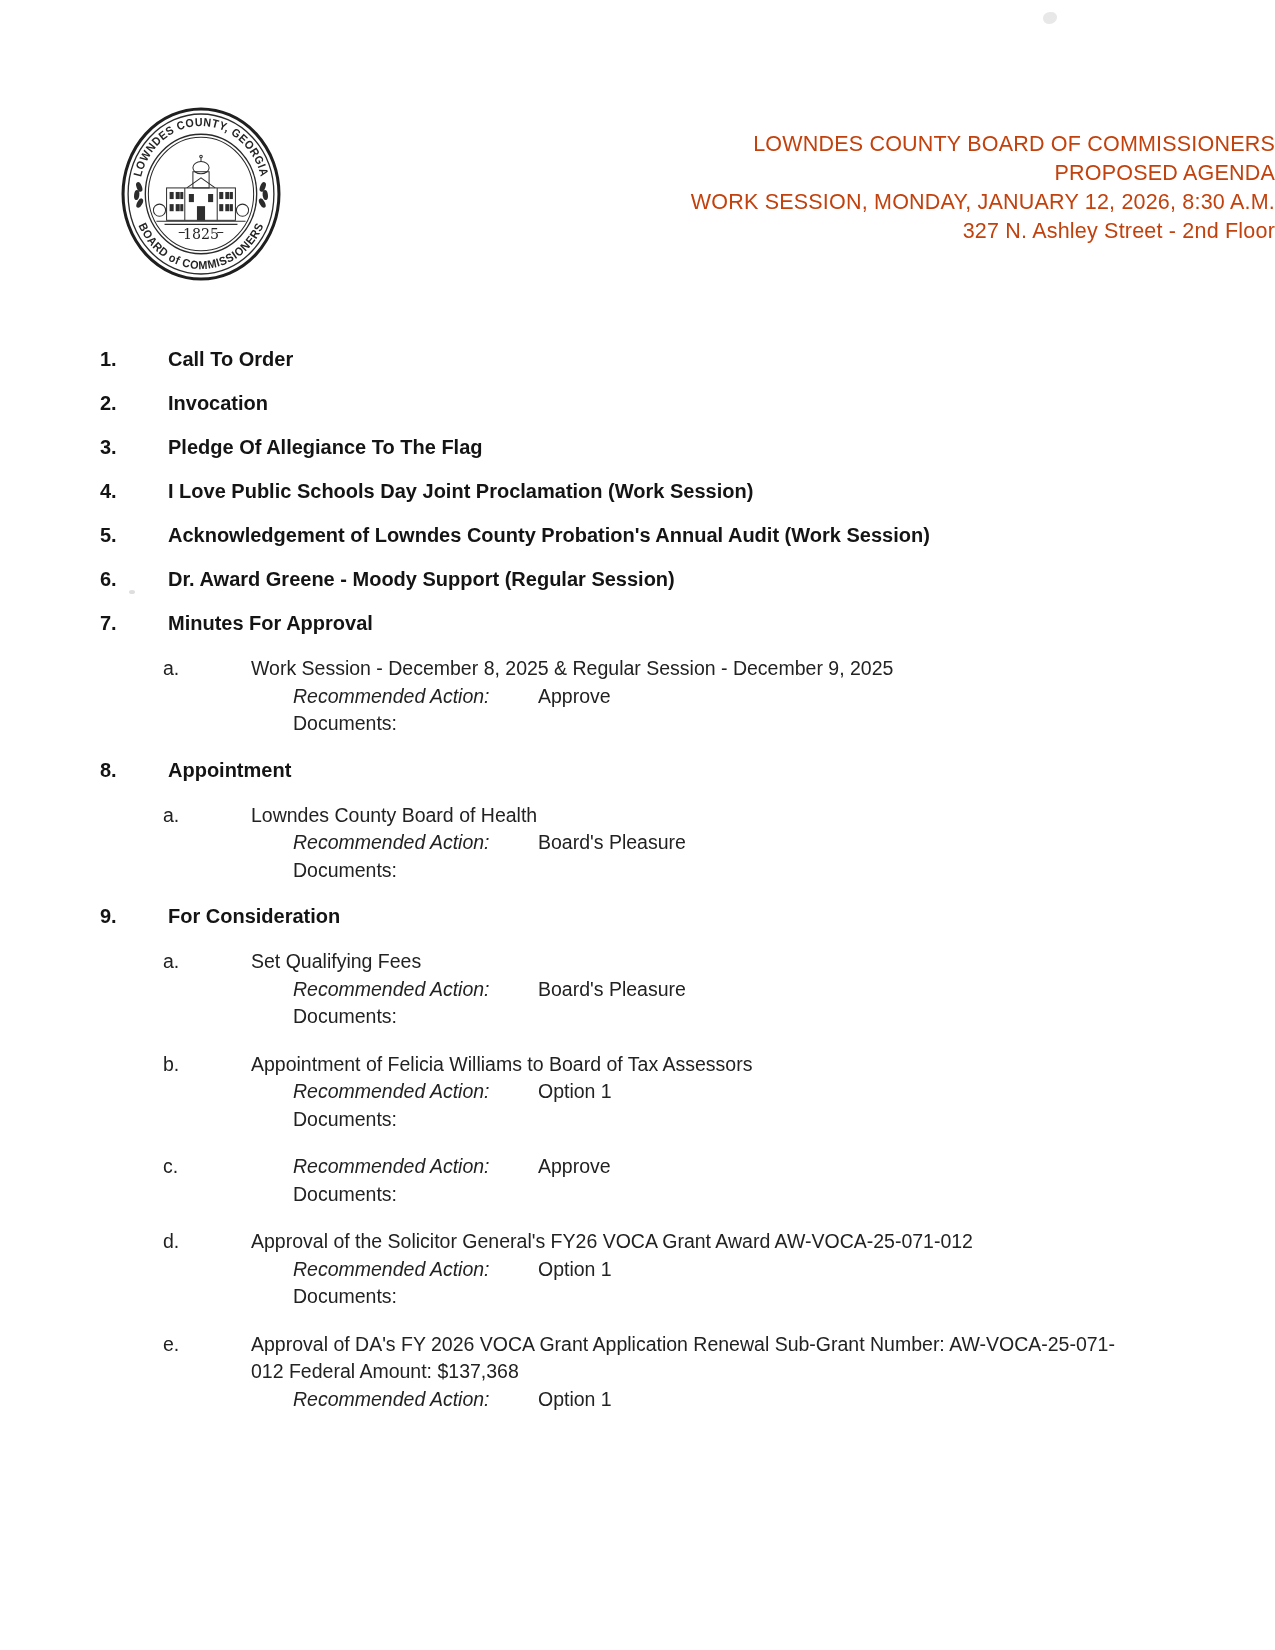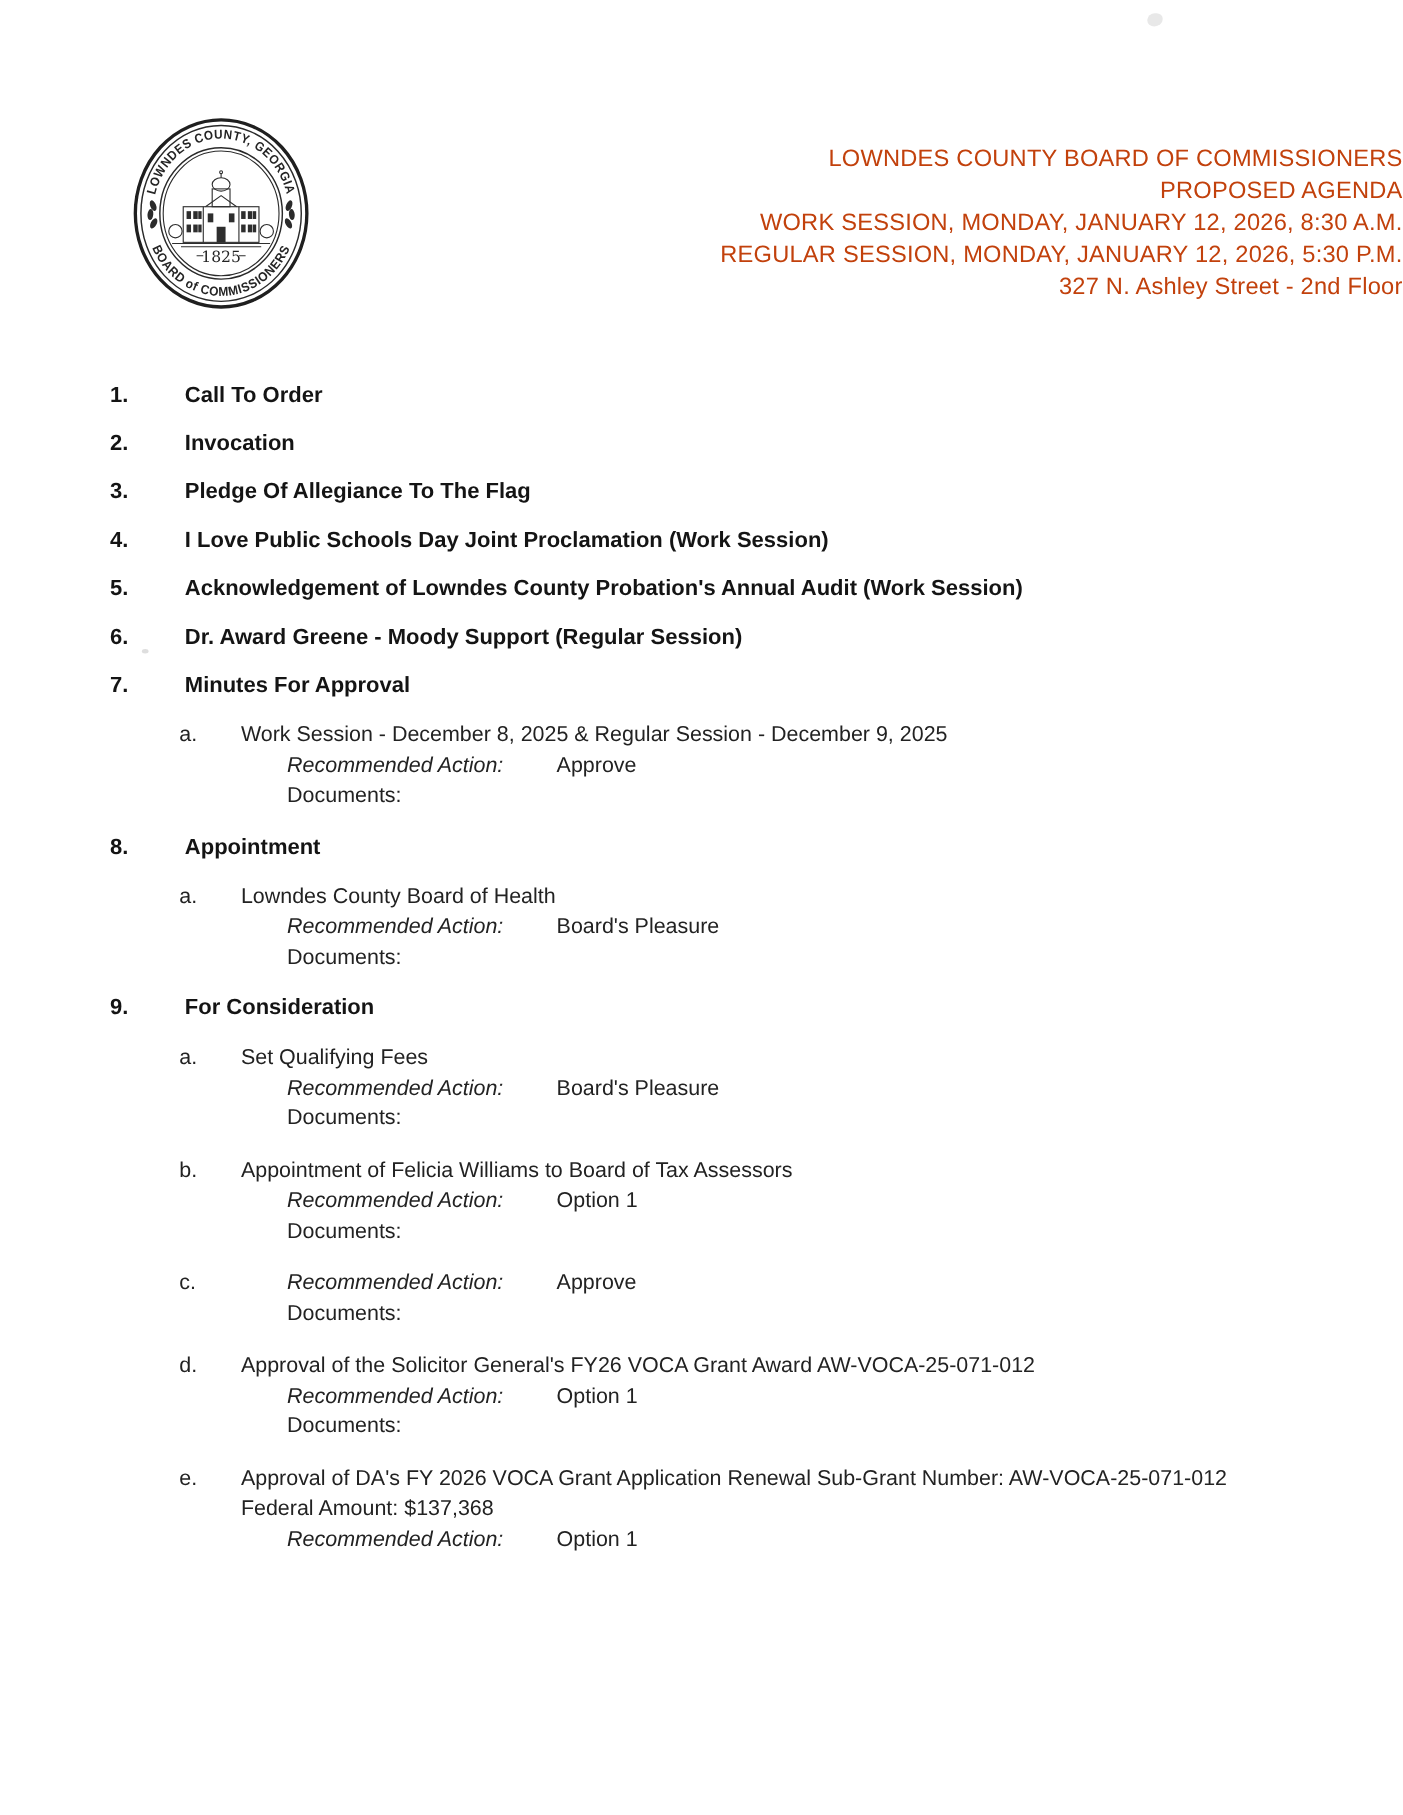--- a/index.html
+++ b/index.html
@@ -35,21 +35,21 @@
   }
   .num{width:68px;flex:none;}
   .subitems{margin-top:2px;margin-left:63px;}
   .subitem{
     display:flex;
     margin-bottom:20px;
     line-height:27.5px;
     color:#222222;
   }
   .letter{width:56px;flex:none;}
-  .sub-body{flex:1;max-width:900px;}
+  .sub-body{flex:1;max-width:900px;margin-left:32px;}
   .sub-line{margin-left:42px;}
   .ra-label{display:inline-block;width:245px;font-style:italic;}
   
   .smudge-top{
     position:absolute;left:1043px;top:12px;width:14px;height:12px;
     background:#d6d6d6;border-radius:50% 40% 55% 45%;opacity:.55;
   }
   .smudge-six{
     position:absolute;left:129px;top:590px;width:6px;height:4px;
     background:#bdbdbd;border-radius:50%;opacity:.5;
@@ -127,21 +127,20 @@
 
     <line x1="58" y1="124" x2="64" y2="124" stroke="#2e2e2e" stroke-width="1"></line>
     <line x1="96" y1="124" x2="102" y2="124" stroke="#2e2e2e" stroke-width="1"></line>
     <text x="80" y="130" text-anchor="middle" font-family="DejaVu Serif, serif" font-size="14">1825</text>
   </svg>
 
   <div class="header-text">
     <div>LOWNDES COUNTY BOARD OF COMMISSIONERS</div>
     <div>PROPOSED AGENDA</div>
     <div>WORK SESSION, MONDAY, JANUARY 12, 2026, 8:30 A.M.</div>
-    <div>REGULAR SESSION, MONDAY, JANUARY 12, 2026, 5:30 P.M.</div>
     <div>327 N. Ashley Street - 2nd Floor</div>
   </div>
 
   <div class="agenda">
 
     <section class="item">
       <div class="row">
         <span class="num">1.</span>
         <span class="title">Call To Order</span>
       </div>

